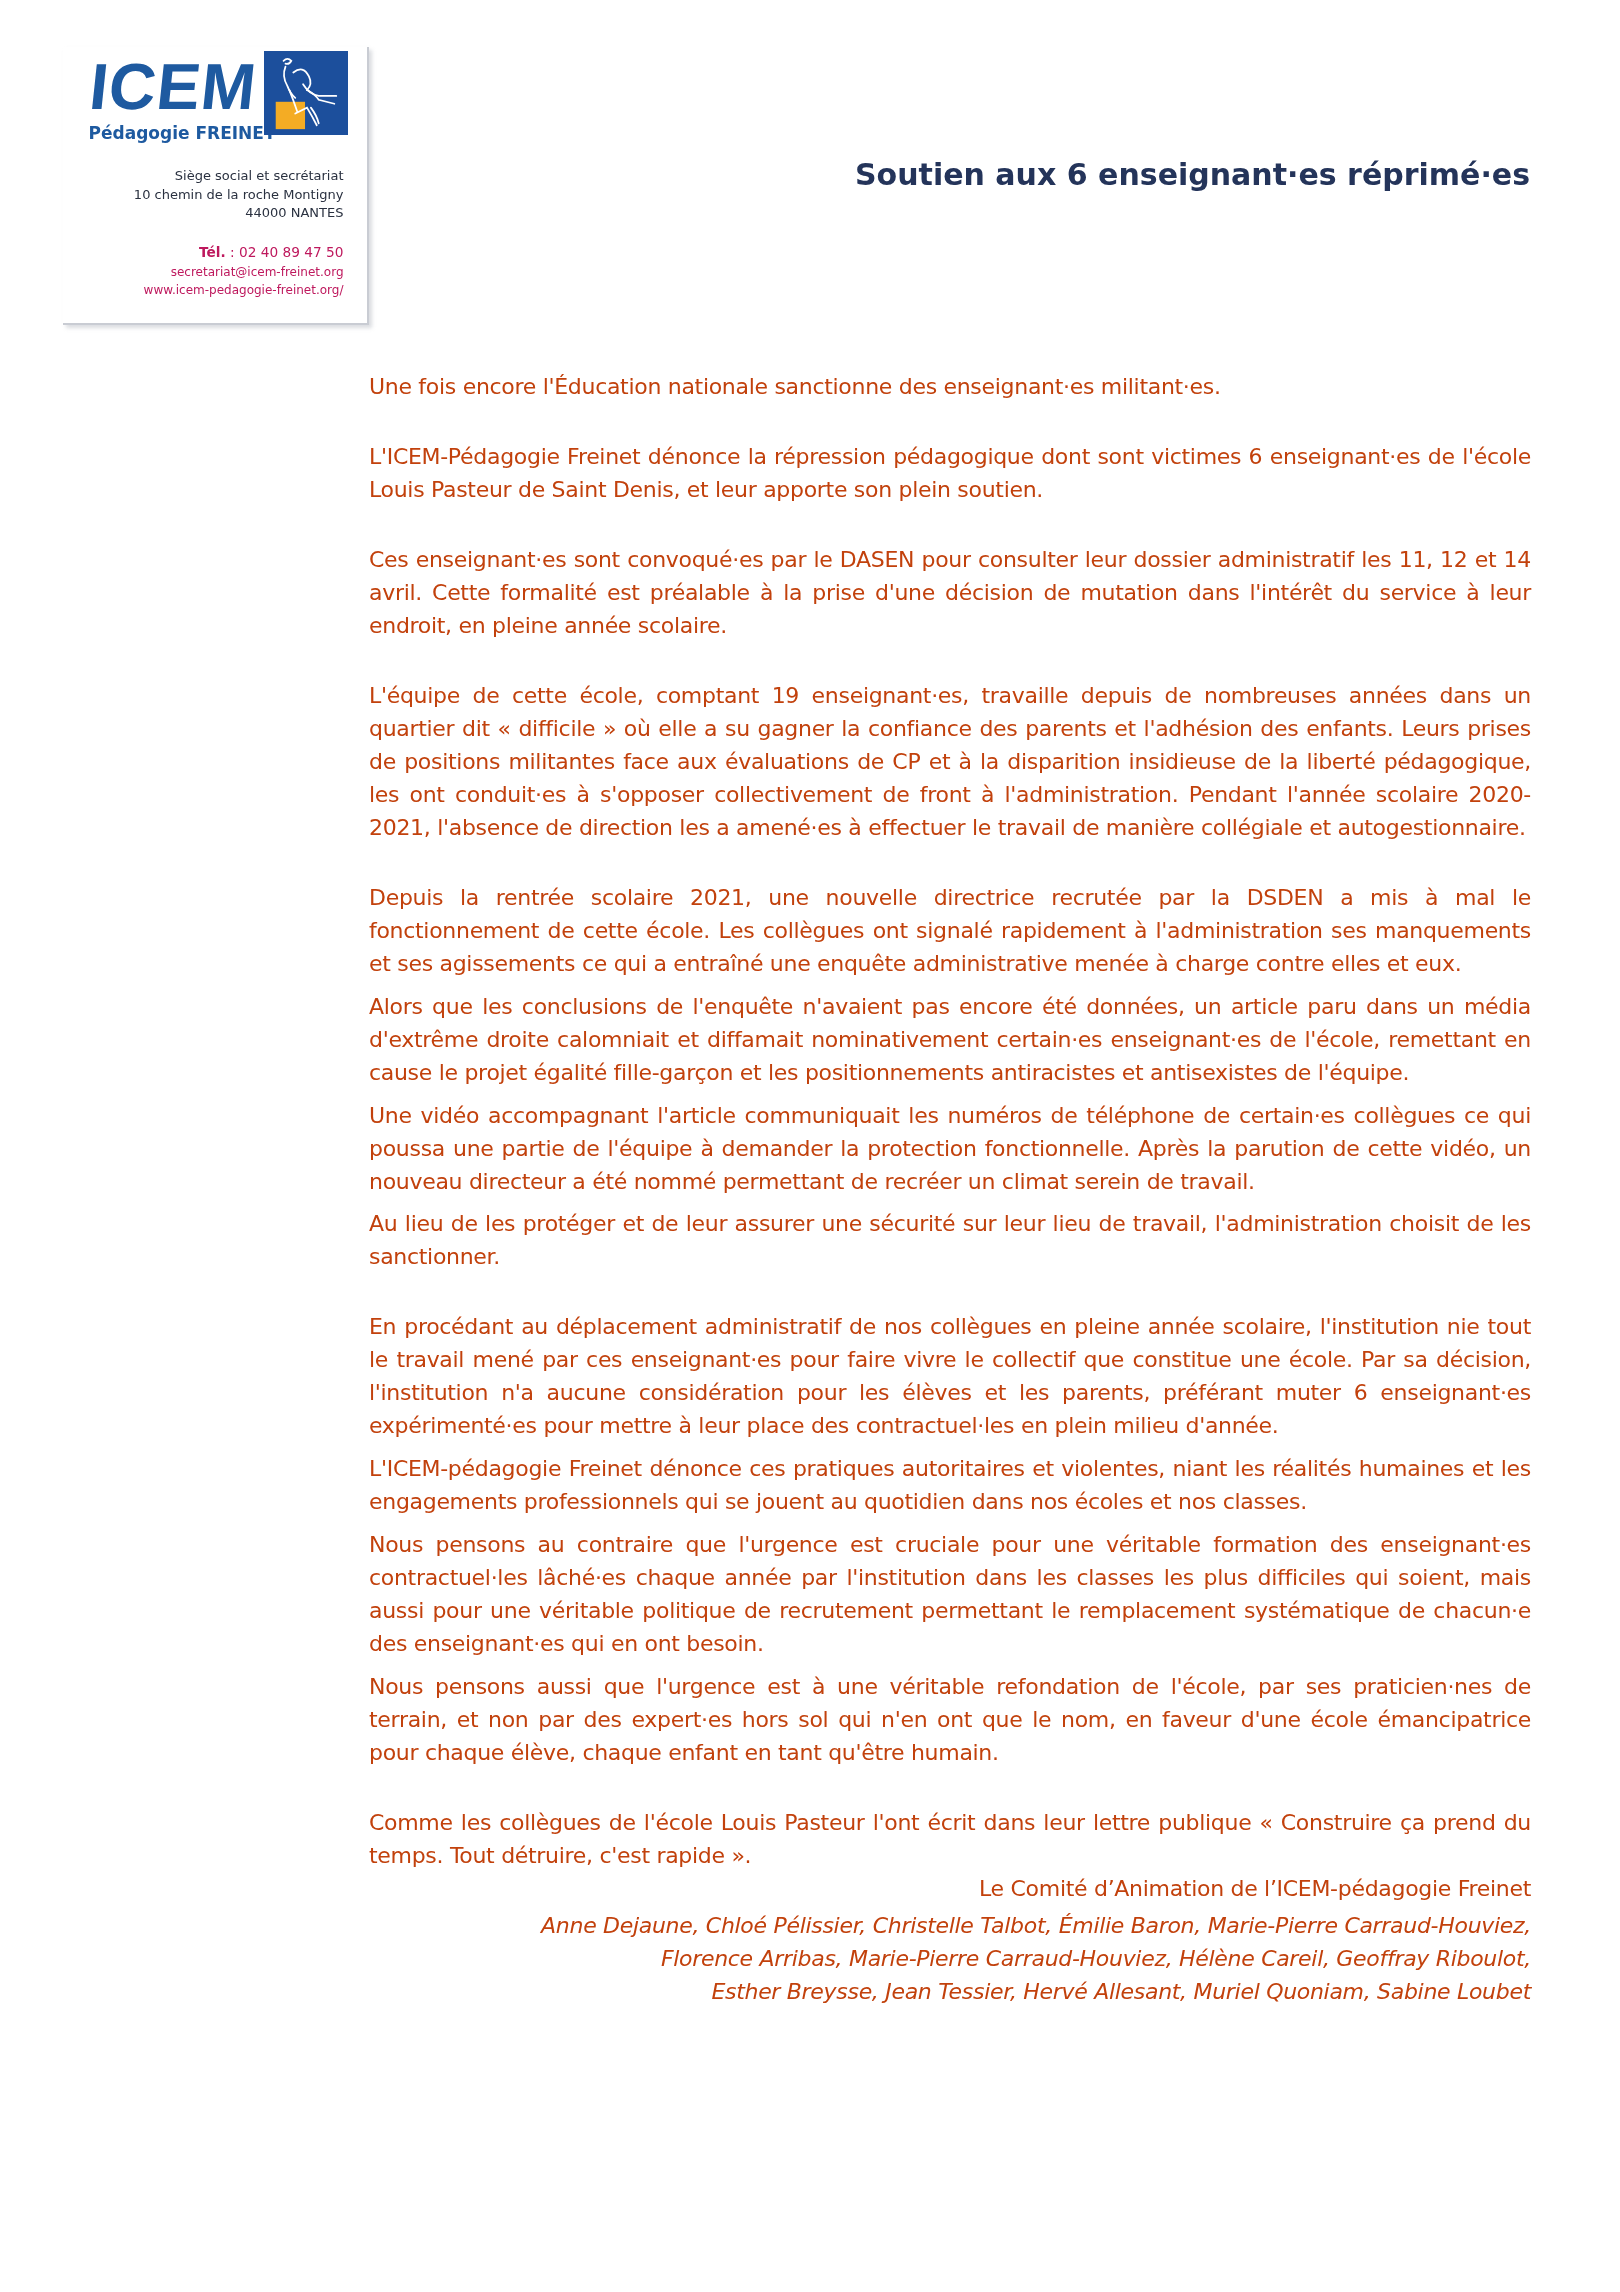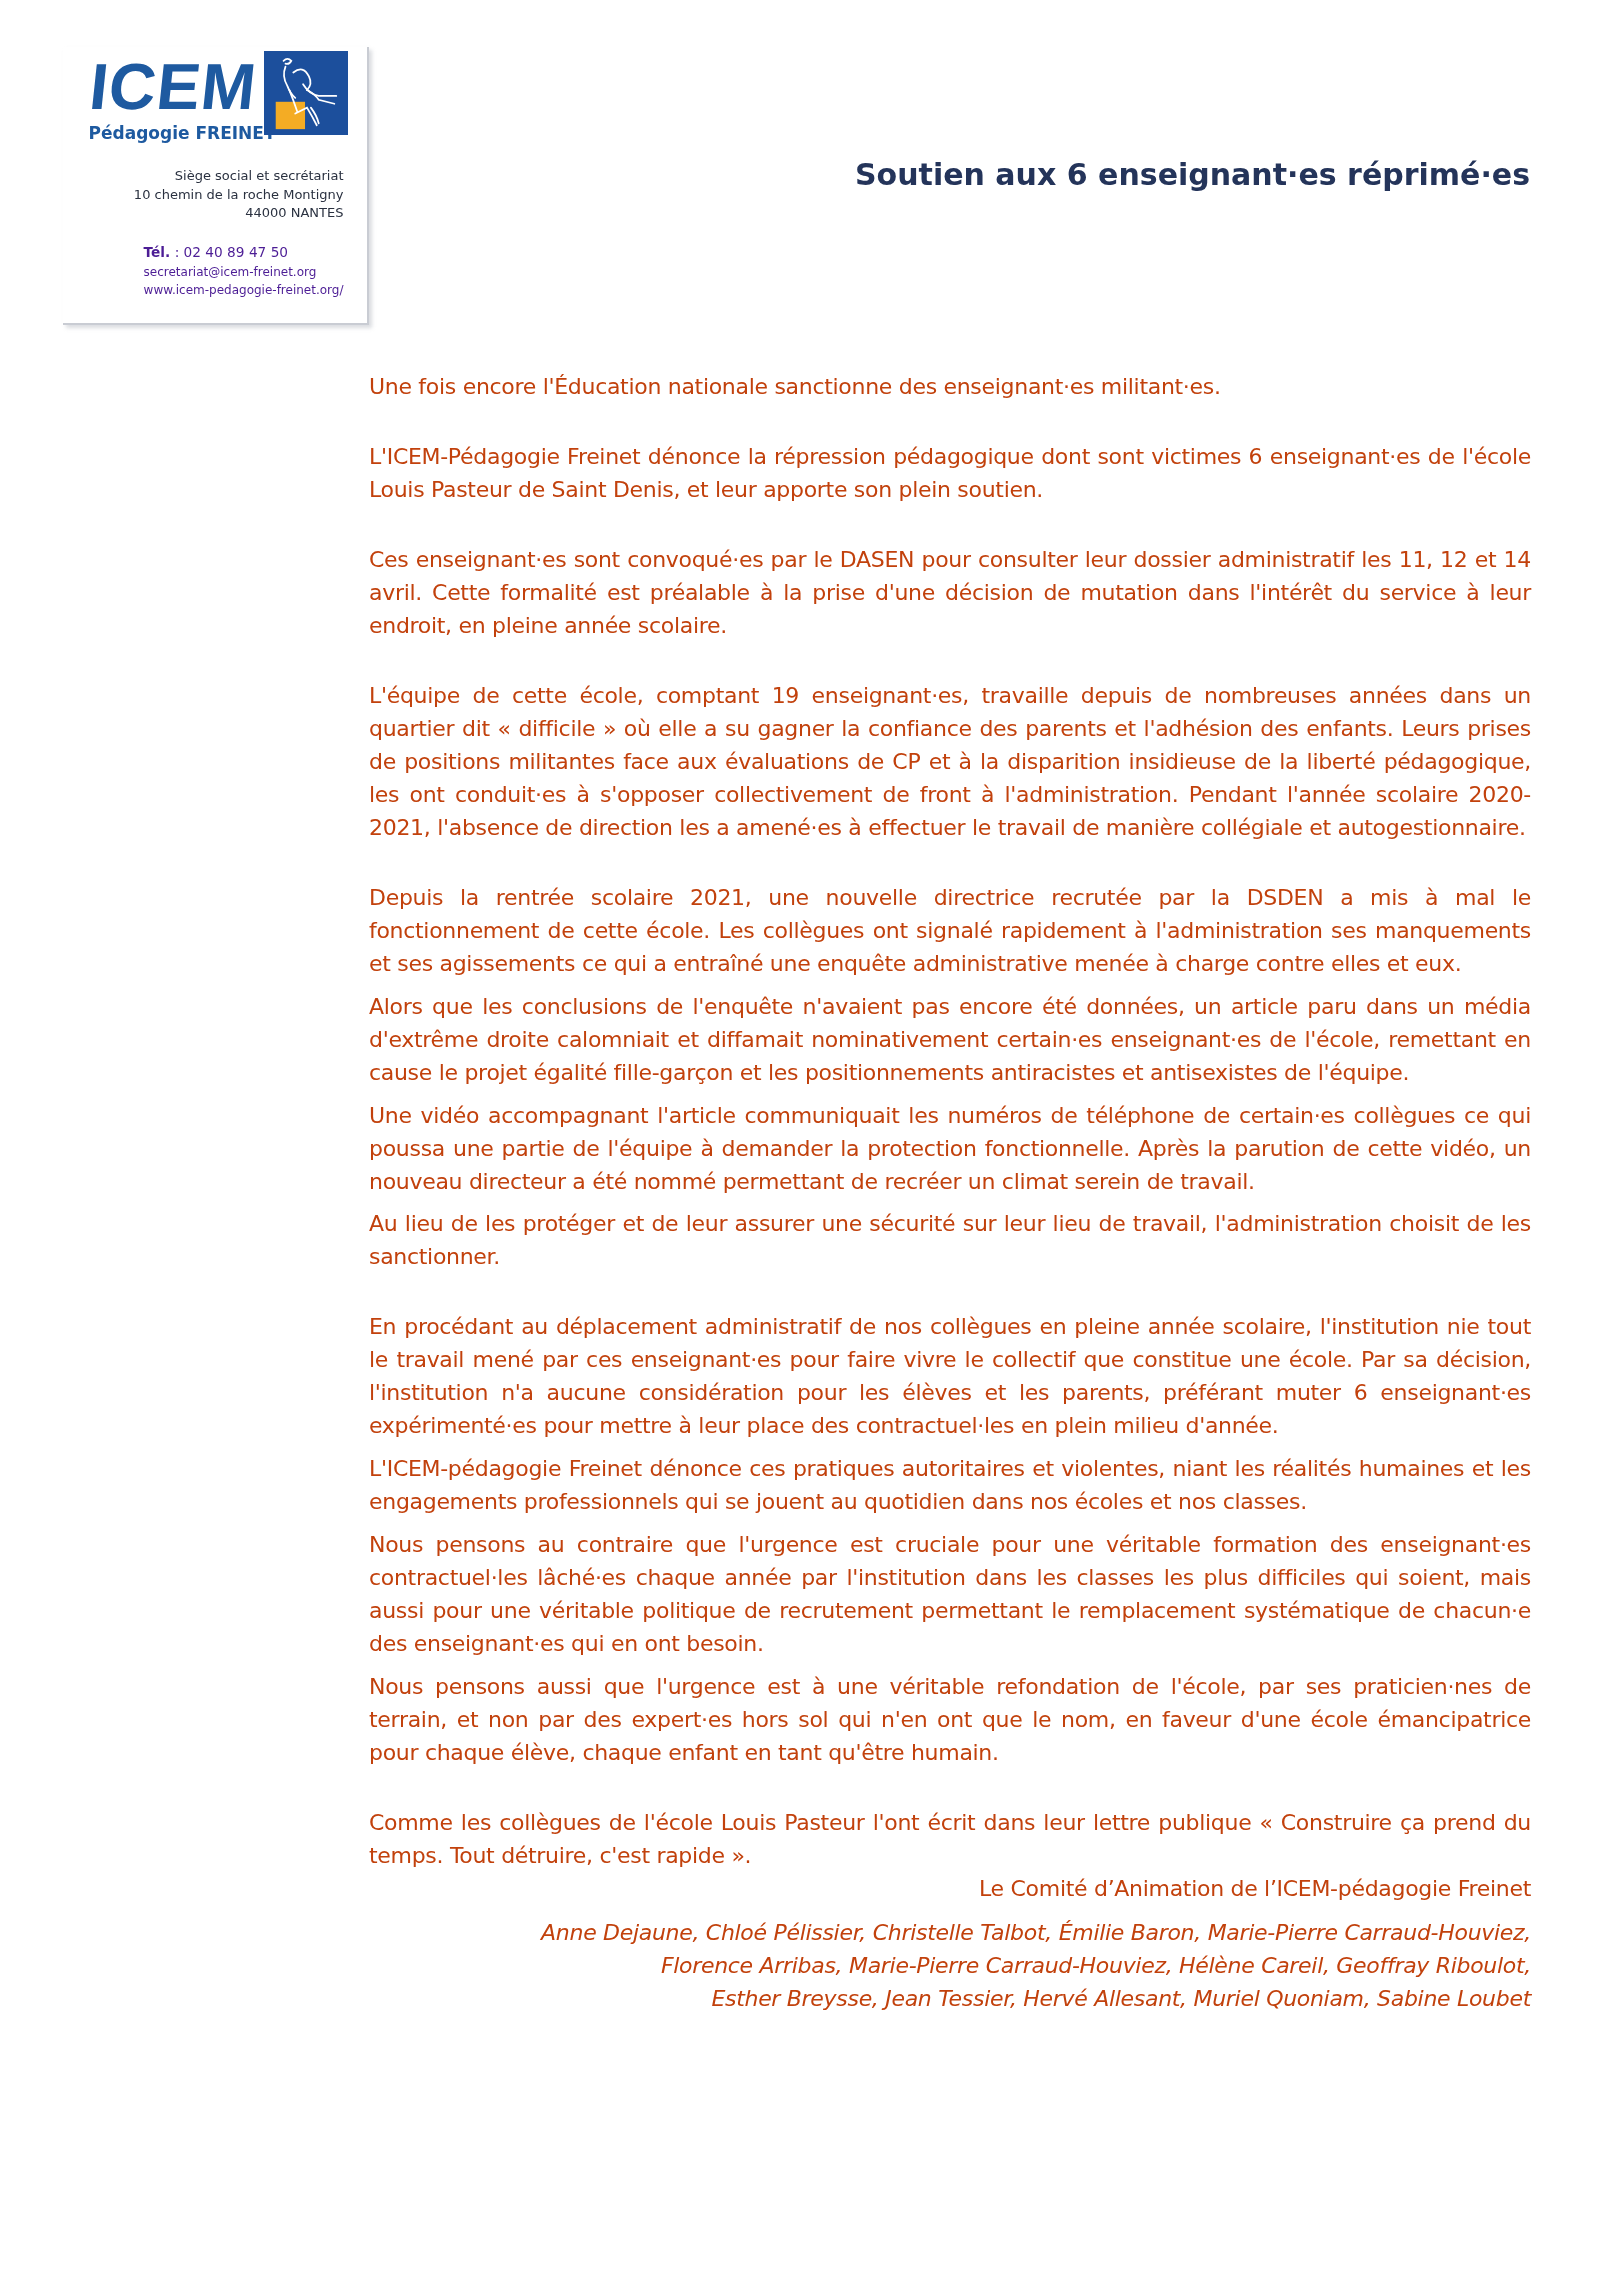--- a/index.html
+++ b/index.html
@@ -28,22 +28,22 @@
     .logo-emblem {
       position: absolute; left: 201px; top: 3.9px; width: 84px; height: 84px;
       background: #1c4f9c;
     }
     .logo-emblem svg { width: 84px; height: 84px; display: block; }
     .addr {
       position: absolute; right: 23.5px; top: 120px; text-align: right;
       font-family: "DejaVu Sans", sans-serif; font-size: 13px; line-height: 18.6px; color: #2a3140;
     }
     .contact {
-      position: absolute; right: 23.5px; top: 196px; text-align: left;
-      font-family: "DejaVu Sans", sans-serif; color: #4c1d95;
+      position: absolute; right: 23.5px; top: 196px; text-align: right;
+      font-family: "DejaVu Sans", sans-serif; color: #be185d;
     }
     .contact .tel { font-size: 13.7px; line-height: 19.6px; }
     .contact .tel b { font-weight: bold; }
     .contact .mail, .contact .web { font-size: 12px; line-height: 18.6px; }
 
     
     .title-block {
       position: absolute; right: 90px; top: 155px; text-align: right;
       font-family: "DejaVu Sans", sans-serif; font-weight: bold; color: #24345a;
       font-size: 30px; line-height: 40px;
@@ -56,21 +56,21 @@
       text-align: justify; letter-spacing: -0.3px;
     }
     .body p { margin: 0; }
     .gap-lg { margin-top: 37px !important; }
     .gap-sm { margin-top: 9.8px !important; }
 
     .signature {
       margin-top: 35px; text-align: right;
     }
     .names {
-      margin-top: 11px; text-align: right; font-style: italic; line-height: 33px;
+      margin-top: 4px; text-align: right; font-style: italic; line-height: 33px;
     }
     .names span { display: block; }
   </style>
 </head>
 <body>
 
 <div class="letterhead">
   <div class="logo-word">ICEM</div>
   <div class="logo-sub">Pédagogie FREINET</div>
   <div class="logo-emblem">

